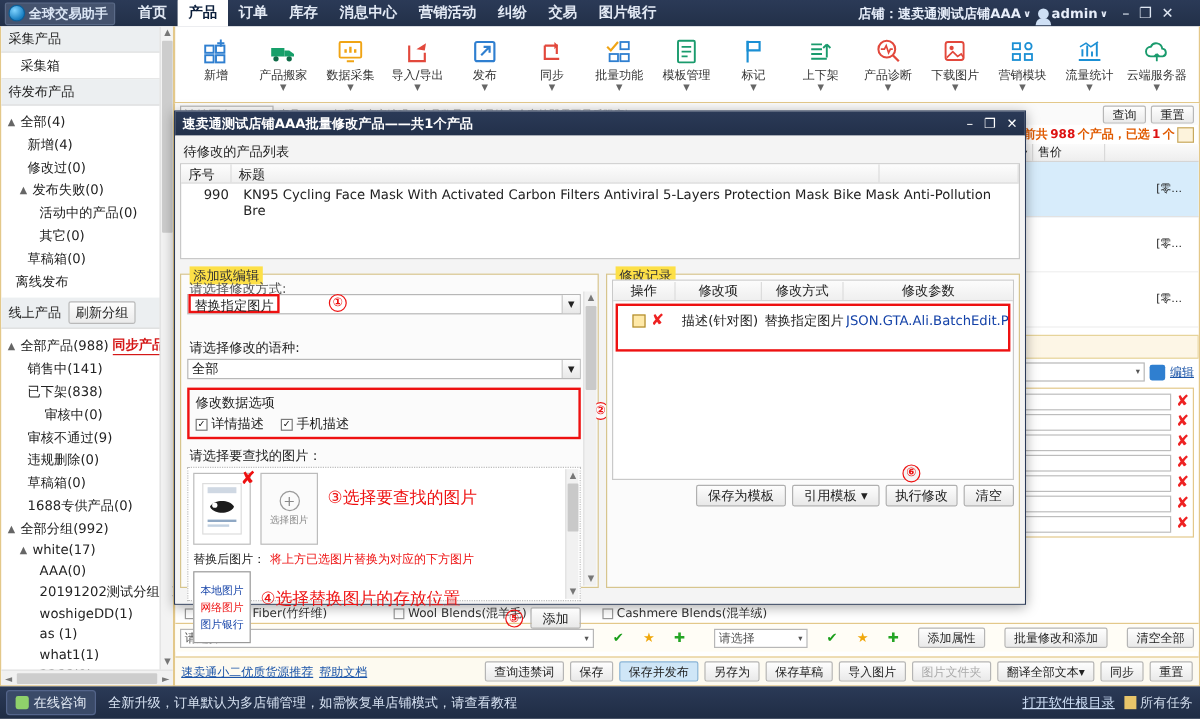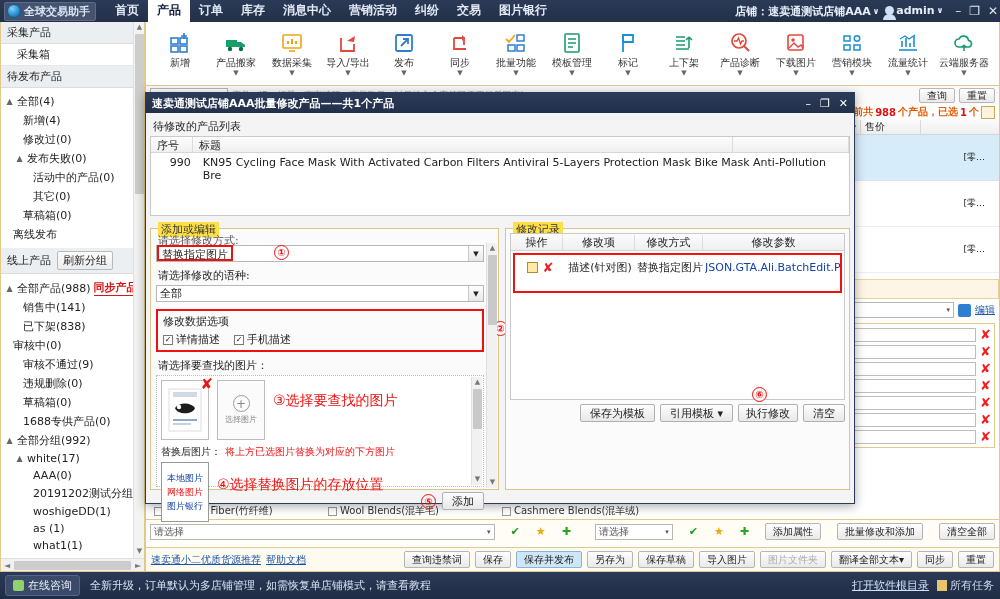--- a/index.html
+++ b/index.html
@@ -20,21 +20,21 @@
   }
   .logo-wrap{ display:flex; align-items:center; gap:3px; margin-left:4px;
     background:#45536e; border:1px solid #5b6b88; border-radius:2px; padding:1px 5px 1px 2px;}
   .logo-badge{ width:14px;height:14px;border-radius:50%;
     background:radial-gradient(circle at 35% 30%,#7fd3ff,#1a7fc1 70%);
     border:1px solid #0d5e96; display:inline-block;}
   .logo-text{ font-size:11px; font-weight:bold; color:#dbe6f5; letter-spacing:0; }
   .menu{ display:flex; align-items:flex-end; height:22px; margin-left:10px; }
   .menu .mi{ padding:3px 9px; font-size:12px; font-weight:bold; color:#e2e9f4; cursor:default; }
   .menu .mi.active{ background:#ffffff; color:#0a1d3a; border-radius:3px 3px 0 0; padding-top:4px; padding-bottom:3px;}
-  .topright{ margin-left:auto; display:flex; align-items:flex-start; gap:6px; padding-right:2px; font-size:11px;}
+  .topright{ margin-left:auto; display:flex; align-items:center; gap:6px; padding-right:22px; font-size:11px;}
   .topright .seg{ display:flex; align-items:center; gap:2px; font-weight:bold; color:#e7eefa;}
   .caret{ font-size:8px; }
   .person{ width:9px;height:9px;border-radius:50%;background:#cfe0f5;display:inline-block;position:relative;}
   .person:after{content:"";position:absolute;left:-2px;top:8px;width:13px;height:6px;border-radius:6px 6px 0 0;background:#cfe0f5;}
   .winbtns{ display:flex; gap:8px; margin-left:6px; font-size:12px; color:#dfe7f3; }
 
   
   .ribbon{
     position:absolute; left:145px; top:22px; width:855px; height:64px;
     background:#fff; border:1px solid #e3c88a; border-top:none;
@@ -417,21 +417,21 @@
           <span class="tw">▲</span>
           <span>全部产品(988)</span>
           <span class="linkred">同步产品</span>
         </div>
       <div class="tn" style="padding-left:22px">
           <span>销售中(141)</span>
         </div>
       <div class="tn" style="padding-left:22px">
           <span>已下架(838)</span>
         </div>
-      <div class="tn" style="padding-left:12px">
+      <div class="tn" style="padding-left:36px">
           <span>审核中(0)</span>
         </div>
       <div class="tn" style="padding-left:22px">
           <span>审核不通过(9)</span>
         </div>
       <div class="tn" style="padding-left:22px">
           <span>违规删除(0)</span>
         </div>
       <div class="tn" style="padding-left:22px">
           <span>草稿箱(0)</span>
@@ -677,21 +677,21 @@
             <div class="fld-label" style="position:absolute;top:2px;left:5px;color:#555;">请选择修改方式:</div>
             <div style="height:13px"></div>
             <div style="display:flex;align-items:center;gap:8px;position:relative;">
               <div class="combo" style="flex:1">
                 <span class="redbox" style="padding:0 3px;margin-left:-3px;margin-top:-1px;display:inline-block;height:16px;line-height:15px;background:#fff;position:relative;z-index:2">替换指定图片</span>
                 <span class="arw">▼</span>
               </div>
               <span class="circ" style="position:absolute;left:118px;top:0;background:#fff">①</span>
             </div>
 
-            <div class="fld-label" style="margin-top:6px">请选择修改的语种:</div>
+            <div class="fld-label" style="margin-top:20px">请选择修改的语种:</div>
             <div class="combo">
               <span>全部</span>
               <span class="arw">▼</span>
             </div>
 
             <div class="redbox" style="margin-top:7px;padding:3px 5px;position:relative;">
               <div class="fld-label" style="margin:0 0 3px 0">修改数据选项</div>
               <div style="display:flex;gap:14px;">
                 <span class="cbk">
                   <i class="cbx">✓</i>

